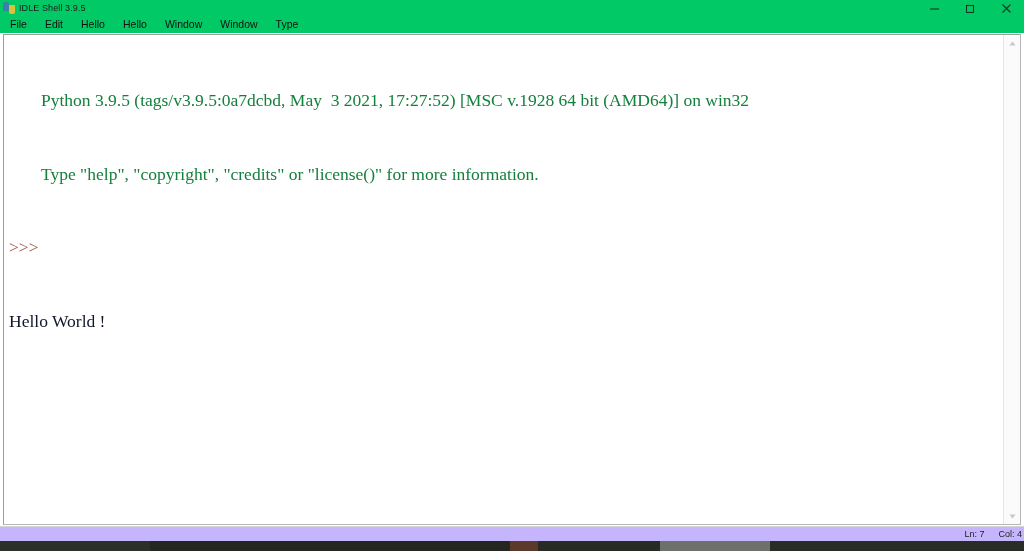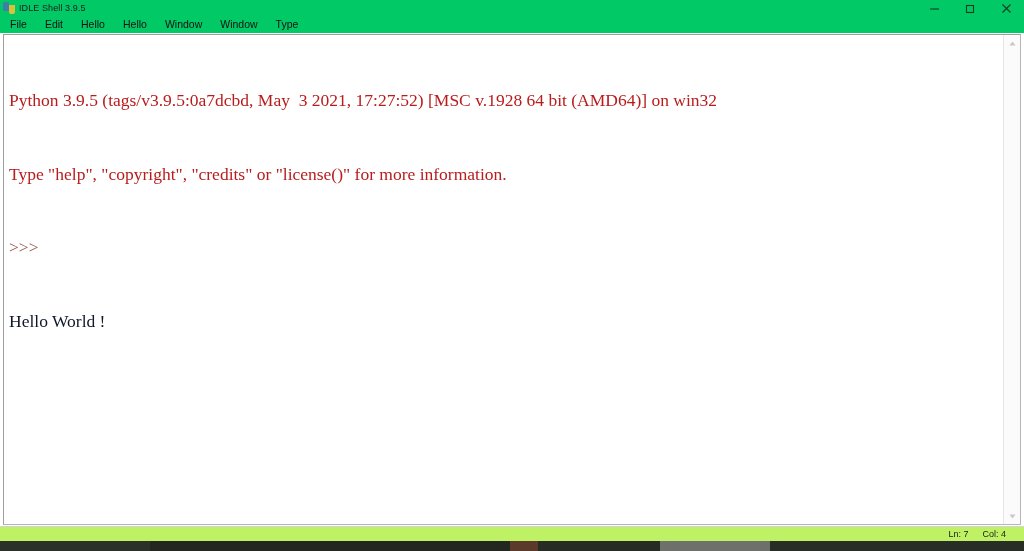--- a/index.html
+++ b/index.html
@@ -118,21 +118,21 @@
     font-family: "Liberation Serif", "DejaVu Serif", serif;
     font-size: 17.5px;
     line-height: 24.5px;
     color: #000000;
     white-space: pre;
     overflow: hidden;
   }
   .line { white-space: pre; }
   .c-blue { color: #0f172a; }
   .c-prompt { color: #9a5a4e; }
-  .c-plain { color: #b91c1c; }
+  .c-plain { color: #15803d; margin-left: 32px; }
 
   
   .vscroll {
     flex: none;
     width: 16px;
     background: #fbfbfb;
     border-left: 1px solid #e6e6e6;
     position: relative;
   }
   .vscroll .arrow {
@@ -155,27 +155,27 @@
     background: #f2f2f2;
   }
 
   
   .statusbar {
     position: absolute;
     left: 0;
     top: 526px;
     width: 1024px;
     height: 15px;
-    background: #bef264;
+    background: #c4b5fd;
     border-top: 1px solid #d4d4d4;
     box-sizing: border-box;
     display: flex;
     align-items: center;
     justify-content: flex-end;
-    padding-right: 18px;
+    padding-right: 2px;
   }
   .status-item {
     font-size: 9px;
     color: #202020;
     margin-left: 14px;
     white-space: nowrap;
     line-height: 14px;
   }
 
   

